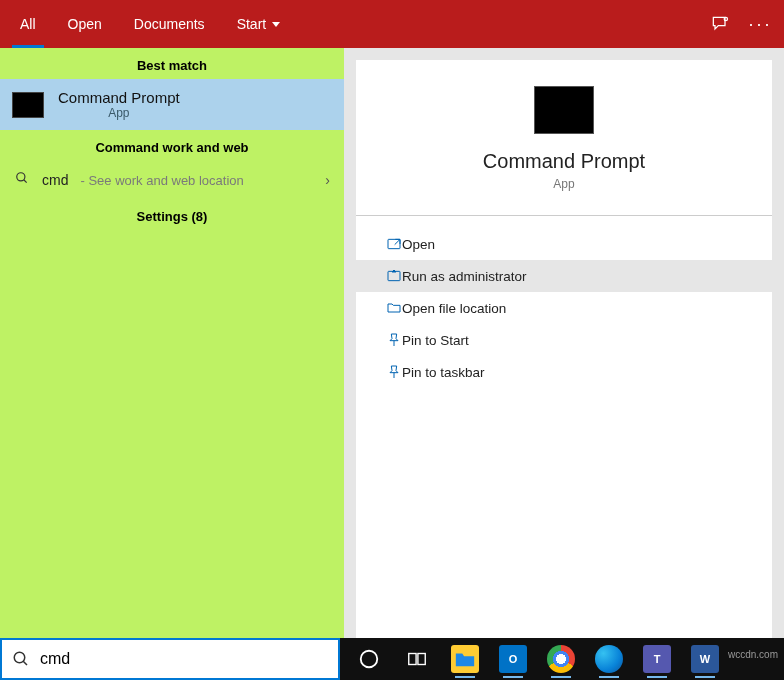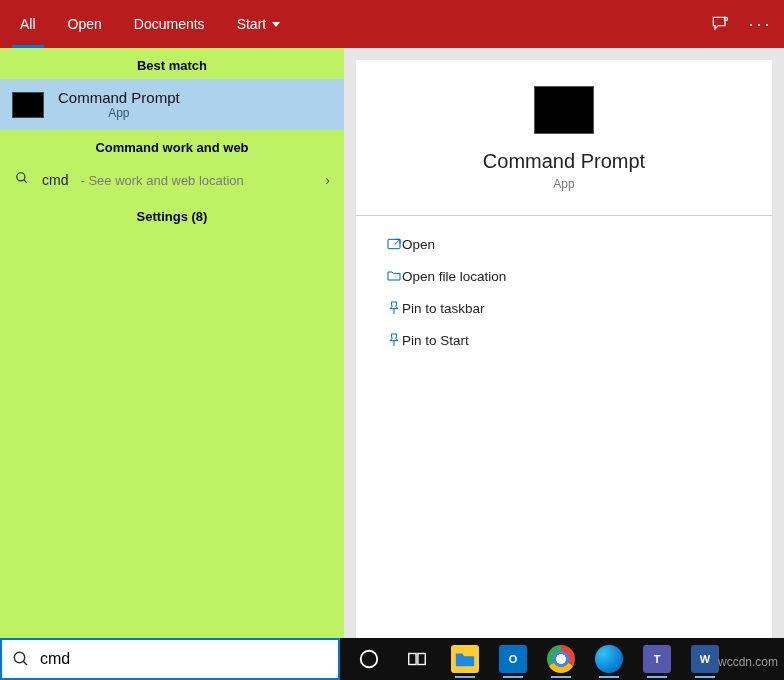--- a/index.html
+++ b/index.html
@@ -113,39 +113,46 @@
       </div>
       <div class="actions">
         <div class="action">
           <svg viewBox="0 0 24 24">
               <rect x="3" y="5" width="18" height="14" rx="1"></rect>
               <polyline points="14 5 21 5 21 12"></polyline>
               <line x1="21" y1="5" x2="13" y2="13"></line>
             </svg>
           <span>Open</span>
         </div>
+        <div class="action hover">
+          <svg viewBox="0 0 24 24">
+              <rect x="3" y="5" width="18" height="14" rx="1"></rect>
+              <path d="M12 3l3 3h-6z" fill="#0063b1"></path>
+            </svg>
+          <span>Run as administrator</span>
+        </div>
         <div class="action">
           <svg viewBox="0 0 24 24">
               <path d="M3 6h6l2 2h10v10H3z"></path>
             </svg>
           <span>Open file location</span>
         </div>
         <div class="action">
           <svg viewBox="0 0 24 24">
               <path d="M8 3h8l-1 7 3 3H6l3-3z"></path>
               <line x1="12" y1="13" x2="12" y2="21"></line>
             </svg>
-          <span>Pin to taskbar</span>
+          <span>Pin to Start</span>
         </div>
         <div class="action">
           <svg viewBox="0 0 24 24">
               <path d="M8 3h8l-1 7 3 3H6l3-3z"></path>
               <line x1="12" y1="13" x2="12" y2="21"></line>
             </svg>
-          <span>Pin to Start</span>
+          <span>Pin to taskbar</span>
         </div>
       </div>
     </div>
   </div>
 </div>
 
 <div class="bottom">
   <div class="searchbox">
     <svg width="18" height="18" viewBox="0 0 24 24" fill="none" stroke="#333" stroke-width="2">
         <circle cx="10" cy="10" r="7"></circle>
@@ -182,13 +189,13 @@
         <div class="app-ico underline" style="background:radial-gradient(circle at 30% 30%,#35c1f1,#0882d8 60%,#0f5197);border-radius:50%;"></div>
       </div>
     <div class="tb-item">
         <div class="app-ico underline" style="background:#5558af;">T</div>
       </div>
     <div class="tb-item">
         <div class="app-ico underline" style="background:#2b579a;">W</div>
       </div>
   </div>
 </div>
-<div style="position:absolute;right:6px;bottom:11px;font-size:12px;color:#999;">wccdn.com</div>
+<div style="position:absolute;right:6px;bottom:20px;font-size:10px;color:#999;">wccdn.com</div>
 
 </body></html>

